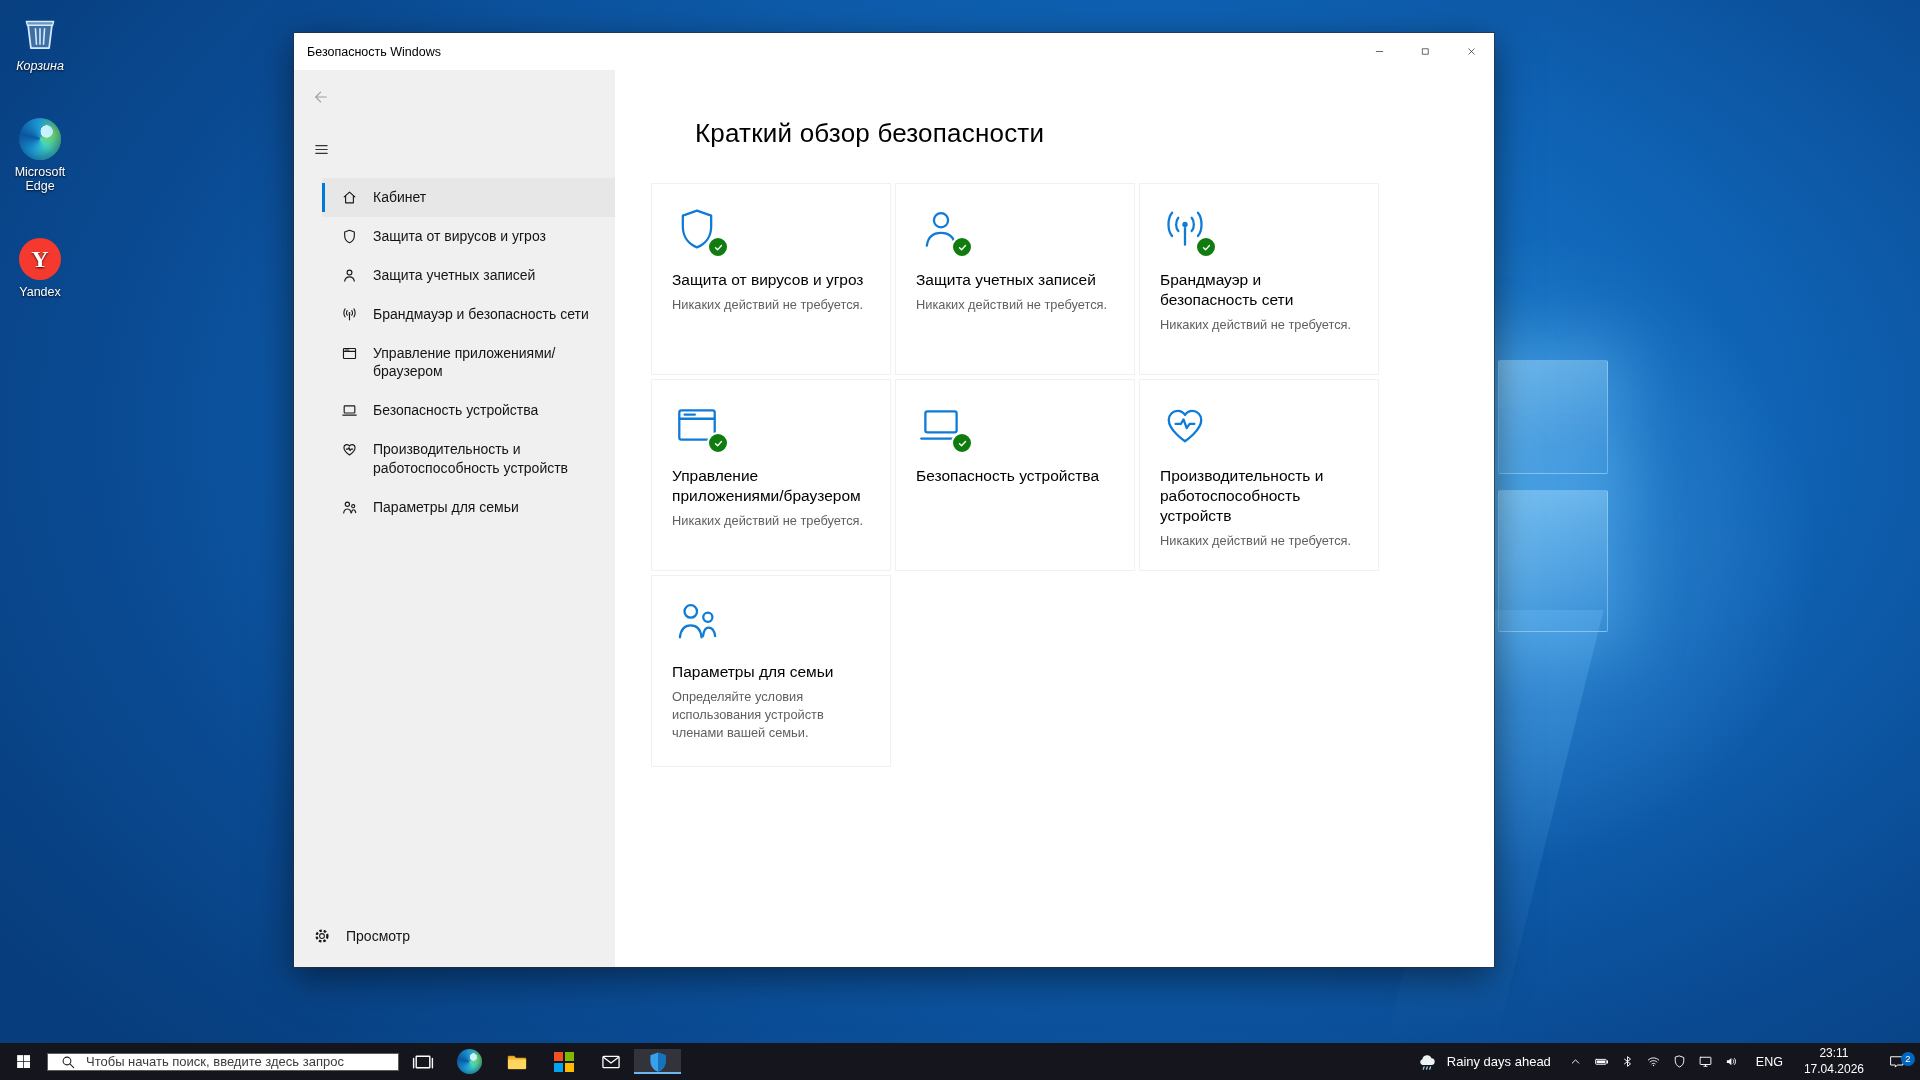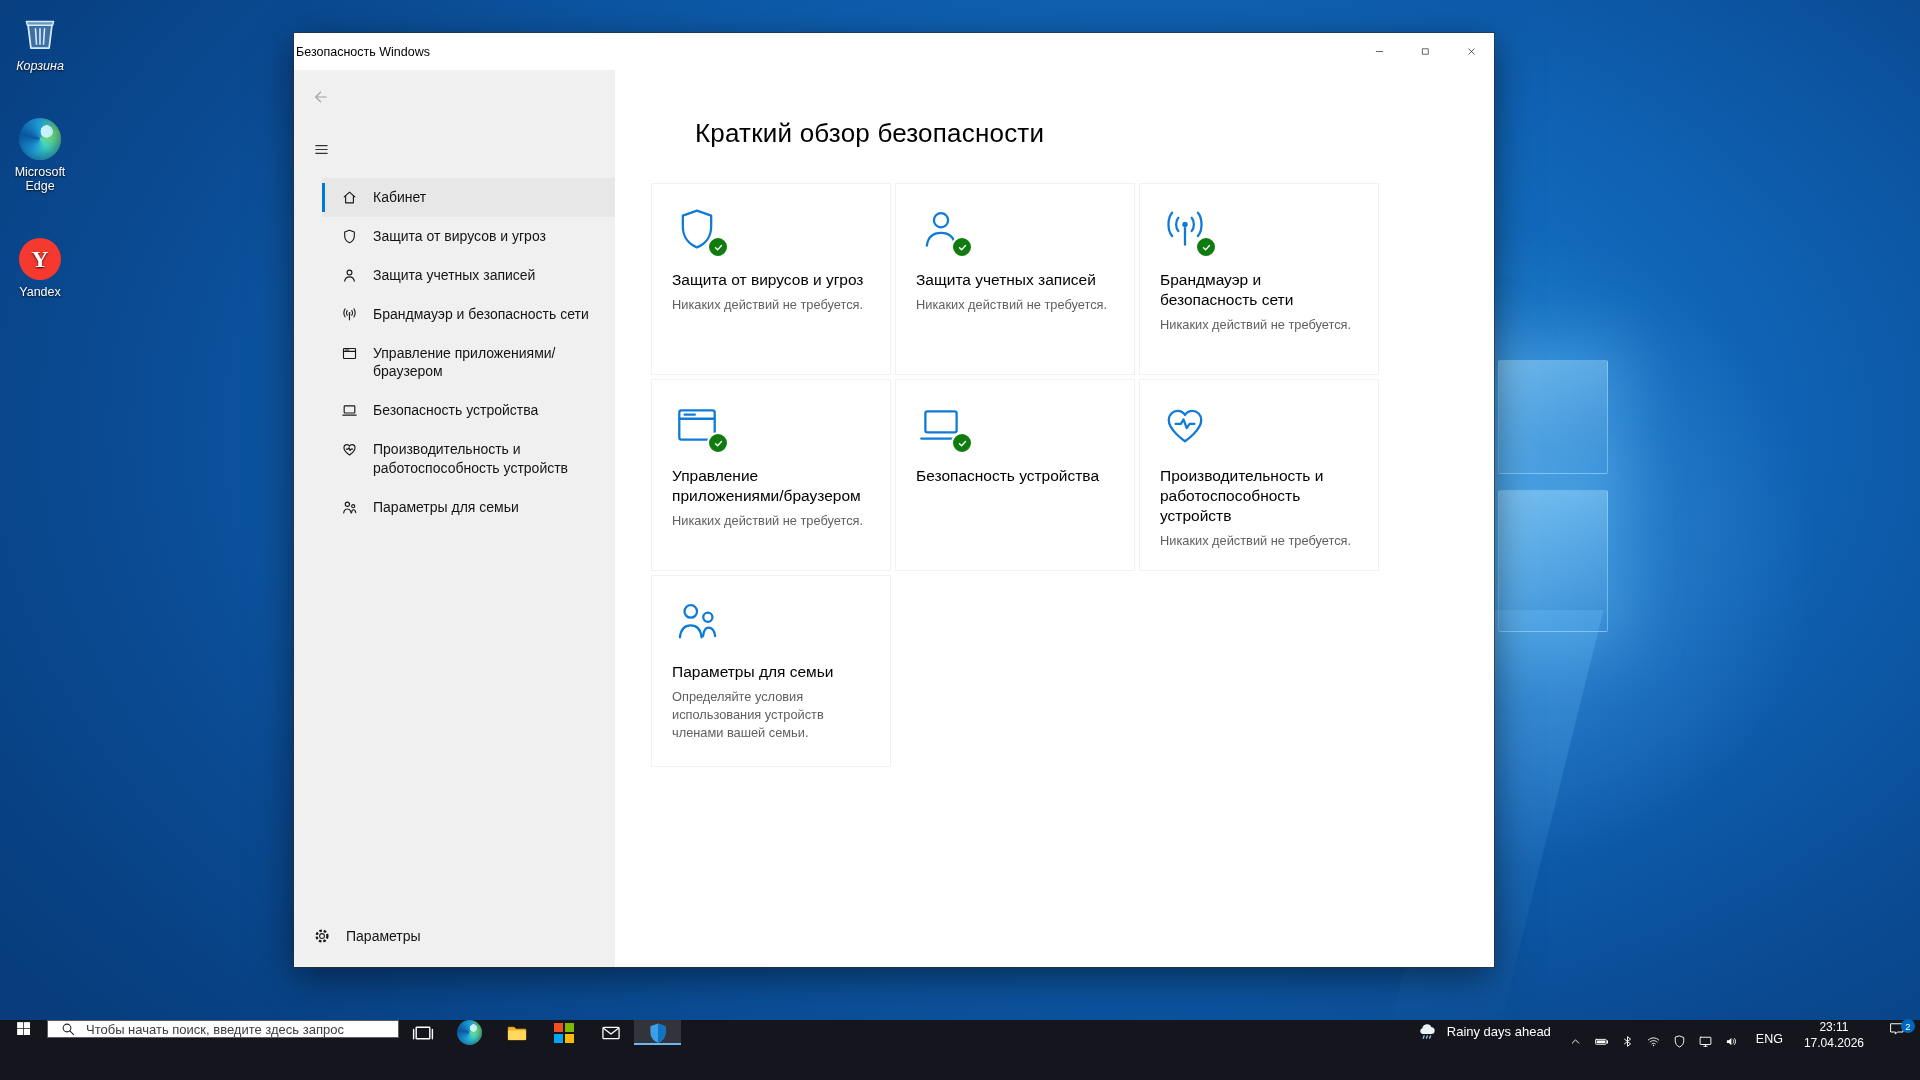--- a/index.html
+++ b/index.html
@@ -35,21 +35,21 @@
   .edge-orb.small { width:25px; height:25px; box-shadow: inset -2px -2px 4px rgba(0,40,90,0.45); }
   .yandex-orb { width:42px; height:42px; border-radius:50%; background:#f5392e; color:#fff;
     display:flex; align-items:center; justify-content:center; font-size:24px; font-weight:bold;
     font-family:"Liberation Serif", serif; }
 
   
   .app-window { position:absolute; left:294px; top:33px; width:1200px; height:934px; background:#fff;
     display:flex; flex-direction:column; outline:1px solid rgba(45,45,45,0.6);
     box-shadow:0 10px 36px rgba(0,0,0,0.5); z-index:5; }
   .titlebar { height:37px; flex-shrink:0; display:flex; align-items:center; background:#fff;
-    padding-left:2px; font-size:12.5px; color:#000;justify-content:space-between; }
+    padding-left:13px; font-size:12.5px; color:#000;justify-content:space-between; }
   .tb-controls { margin-left:auto; display:flex; height:100%; }
   .tb-btn { width:46px; height:100%; border:none; background:transparent; display:flex;
     align-items:center; justify-content:center; color:#000; cursor:default; }
   .i11 { width:11px; height:11px; }
   .window-body { flex:1; display:flex; min-height:0; }
 
   
   .sidebar { width:321px; flex-shrink:0; background:#f0f0f0; position:relative; padding-top:6px; }
   .back-btn, .menu-btn { display:flex; align-items:center; justify-content:center; width:42px;
     height:34px; margin-left:6px; background:none; border:none; cursor:default; }
@@ -75,22 +75,22 @@
   .tile { background:#fff; border:1px solid #f1f1f1; padding:20px; cursor:default; }
   .tile-icon { position:relative; width:50px; height:50px; color:var(--tile-icon,#0f7bd7); }
   .check-badge { position:absolute; right:-7px; bottom:-4px; width:22px; height:22px; border-radius:50%;
     background:var(--success,#107c10); border:2.5px solid #fff; color:#fff; display:flex;
     align-items:center; justify-content:center; }
   .check-badge svg { width:11px; height:11px; }
   .tile-title { margin-top:16px; font-size:15.5px; color:#000; line-height:1.3; }
   .tile-status { margin-top:6px; font-size:12.8px; color:#5f5f5f; line-height:1.42; }
 
   
-  .taskbar { position:absolute; left:0; right:0; bottom:0; height:60px; background:#15151e;
-    display:flex; align-items:flex-start; z-index:10; color:#fff; }
+  .taskbar { position:absolute; left:0; right:0; bottom:0; height:37px; background:#15151e;
+    display:flex; align-items:center; z-index:10; color:#fff; }
   .tb-start { width:47px; display:flex; align-items:center; justify-content:center;
     background:transparent; border:none; color:#fff; cursor:default; }
   .searchbox { width:352px; background:#fff; border:1px solid #5c5c5c; display:flex;
     align-items:center; gap:10px; padding-left:12px; }
   .searchbox .i16 { color:#222; flex-shrink:0; }
   .i16 { width:16px; height:16px; } .i15 { width:15px; height:15px; }
   .searchbox input { flex:1; min-width:0; border:none; outline:none; background:transparent;
     font-family:inherit; font-size:13px; color:#111; padding-right:8px; }
   .searchbox input::placeholder { color:#3c3c3c; }
   .pinned { display:flex; }
@@ -277,21 +277,21 @@
             <span>Параметры для семьи</span>
           </div>
         </nav>
       <div class="settings-item">
         <span class="nav-icon">
             <svg viewBox="0 0 24 24" fill="none" stroke="currentColor" stroke-width="1.4" stroke-linecap="round" stroke-linejoin="round">
               <circle cx="12" cy="12" r="3.2"></circle>
               <circle cx="12" cy="12" r="7.2" stroke-width="3" stroke-dasharray="3.4 2.5" stroke-linecap="butt"></circle>
             </svg>
           </span>
-        <span>Параметры</span>
+        <span>Просмотр</span>
       </div>
     </div>
     <div class="main">
       <h1>Краткий обзор безопасности</h1>
       <div class="tiles" id="tiles">
           <div class="tile">
             <div class="tile-icon">
               <svg viewBox="0 0 24 24" fill="none" stroke="currentColor" stroke-width="1.1" stroke-linecap="round" stroke-linejoin="round">
                 <path d="M12 3.2 L18.8 5.6 V10.8 C18.8 15.7 16 19.2 12 20.8 C8 19.2 5.2 15.7 5.2 10.8 V5.6 Z"></path>
               </svg>

